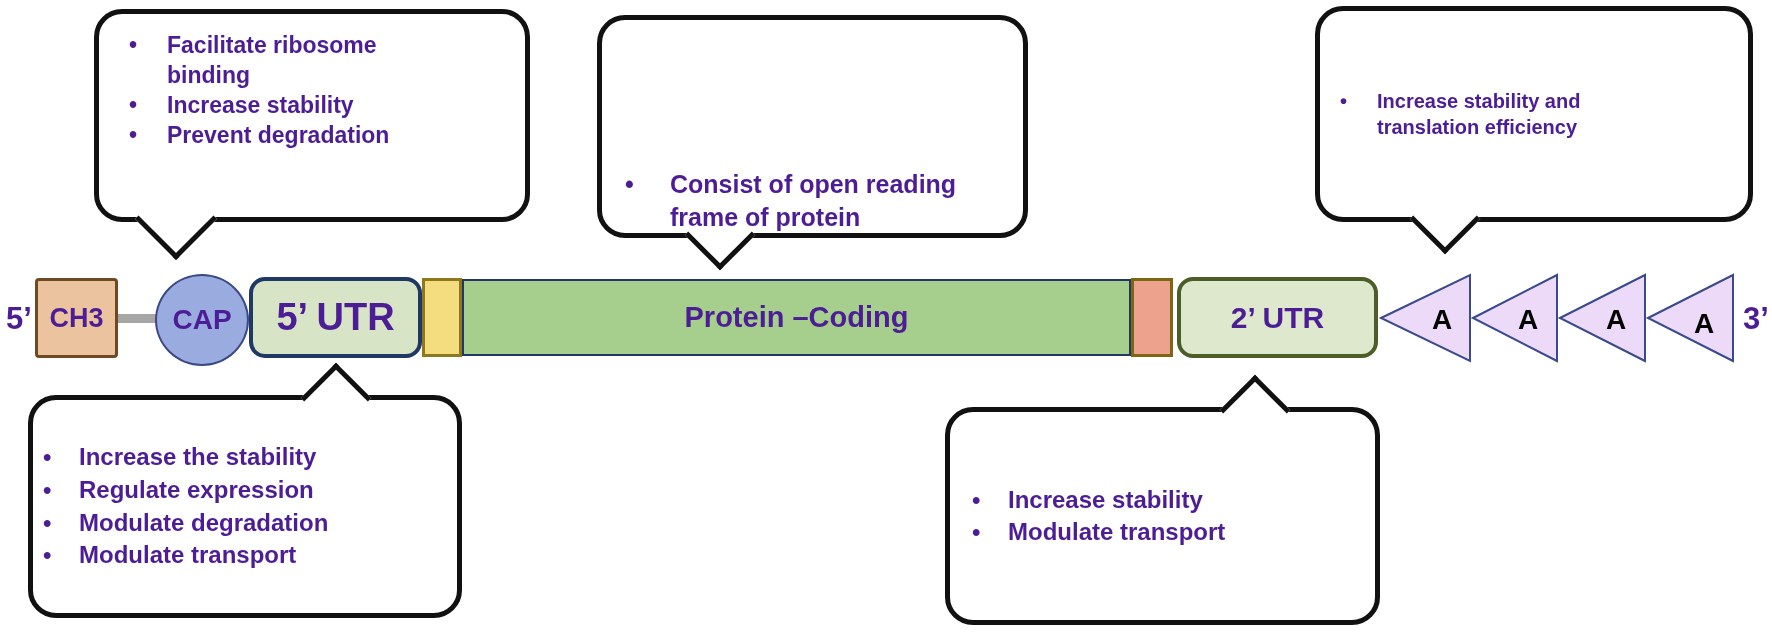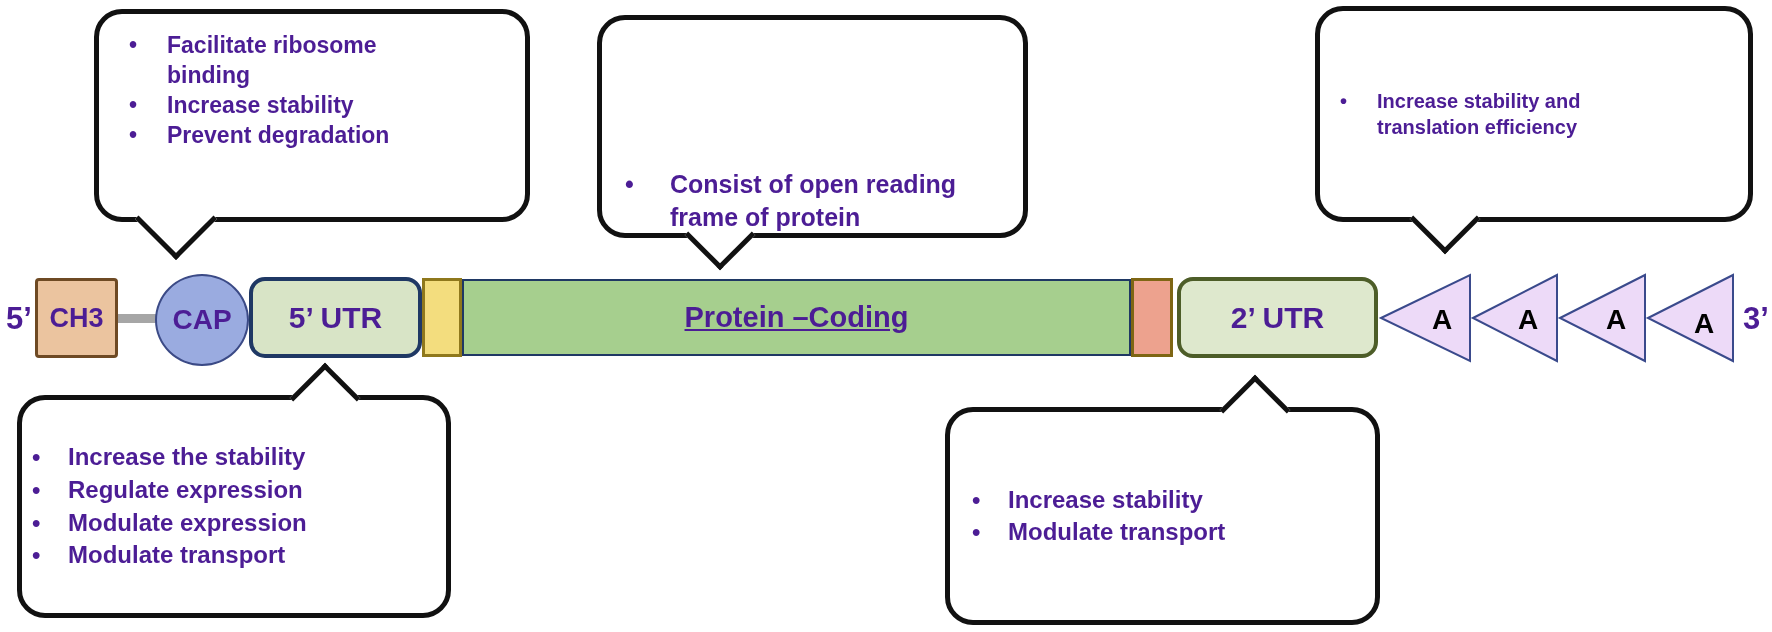--- a/index.html
+++ b/index.html
@@ -40,21 +40,21 @@
   #callout-coding .content{padding-left:12px;font-size:25px;}
   #callout-coding li{padding-left:56px;max-width:318px;}
   #callout-coding li::before{left:11px;}
 
   #callout-polya{left:1315px;top:6px;width:438px;height:216px;display:flex;align-items:center;}
   #callout-polya .pointer.down{left:100px;}
   #callout-polya .content{padding-left:10px;font-size:20px;}
   #callout-polya li{padding-left:47px;max-width:300px;}
   #callout-polya li::before{left:10px;}
 
-  #callout-utr5{left:17px;top:395px;width:434px;height:223px;display:flex;align-items:center;}
+  #callout-utr5{left:28px;top:395px;width:434px;height:223px;display:flex;align-items:center;}
   #callout-utr5 .pointer.up{left:278px;}
   #callout-utr5 .content{padding-left:4px;font-size:24px;}
   #callout-utr5 li{padding-left:42px;line-height:1.36;}
   #callout-utr5 li::before{left:6px;}
 
   #callout-utr3{left:945px;top:407px;width:435px;height:218px;display:flex;align-items:center;}
   #callout-utr3 .pointer.up{left:280px;}
   #callout-utr3 .content{padding-left:12px;font-size:24px;}
   #callout-utr3 li{padding-left:46px;max-width:232px;line-height:1.33;}
   #callout-utr3 li::before{left:10px;}
@@ -69,29 +69,29 @@
   #connector{
     position:absolute;left:112px;top:314px;width:56px;height:9px;
     background:var(--connector);z-index:1;
   }
   #cap{
     left:155px;top:274px;width:94px;height:92px;border-radius:50%;
     background:var(--cap_fill);border:2.5px solid var(--cap_border);font-size:28px;z-index:4;
   }
   #utr5{
     left:249px;top:277px;width:173px;height:81px;border-radius:16px;
-    background:var(--utr5_fill);border:4px solid var(--utr5_border);font-size:30px;z-index:3;
+    background:var(--utr5_fill);border:4px solid var(--utr5_border);font-size:38px;z-index:3;
   }
   #startseg{
     left:422px;top:278px;width:40px;height:79px;
     background:var(--start_fill);border:3px solid var(--start_border);z-index:2;
   }
   #coding{
     left:462px;top:279px;width:669px;height:77px;
-    background:var(--coding_fill);border:2.5px solid var(--coding_border);font-size:29px;z-index:1;text-decoration:underline;
+    background:var(--coding_fill);border:2.5px solid var(--coding_border);font-size:29px;z-index:1;
   }
   #stopseg{
     left:1131px;top:278px;width:42px;height:79px;
     background:var(--stop_fill);border:3px solid var(--stop_border);z-index:2;
   }
   #utr3{
     left:1177px;top:277px;width:201px;height:81px;border-radius:16px;
     background:var(--utr3_fill);border:4px solid var(--utr3_border);font-size:30px;z-index:3;
   }
   #polya{position:absolute;left:1378px;top:272px;width:368px;height:92px;z-index:2;}
@@ -134,21 +134,21 @@
         </ul>
     </div>
     <div class="pointer down"></div>
   </div>
 
   <div class="callout" id="callout-utr5">
     <div class="content">
       <ul>
           <li>Increase the stability</li>
           <li>Regulate expression</li>
-          <li>Modulate expression</li>
+          <li>Modulate degradation</li>
           <li>Modulate transport</li>
         </ul>
     </div>
     <div class="pointer up"></div>
   </div>
 
   <div class="callout" id="callout-utr3">
     <div class="content">
       <ul>
           <li>Increase stability</li>

